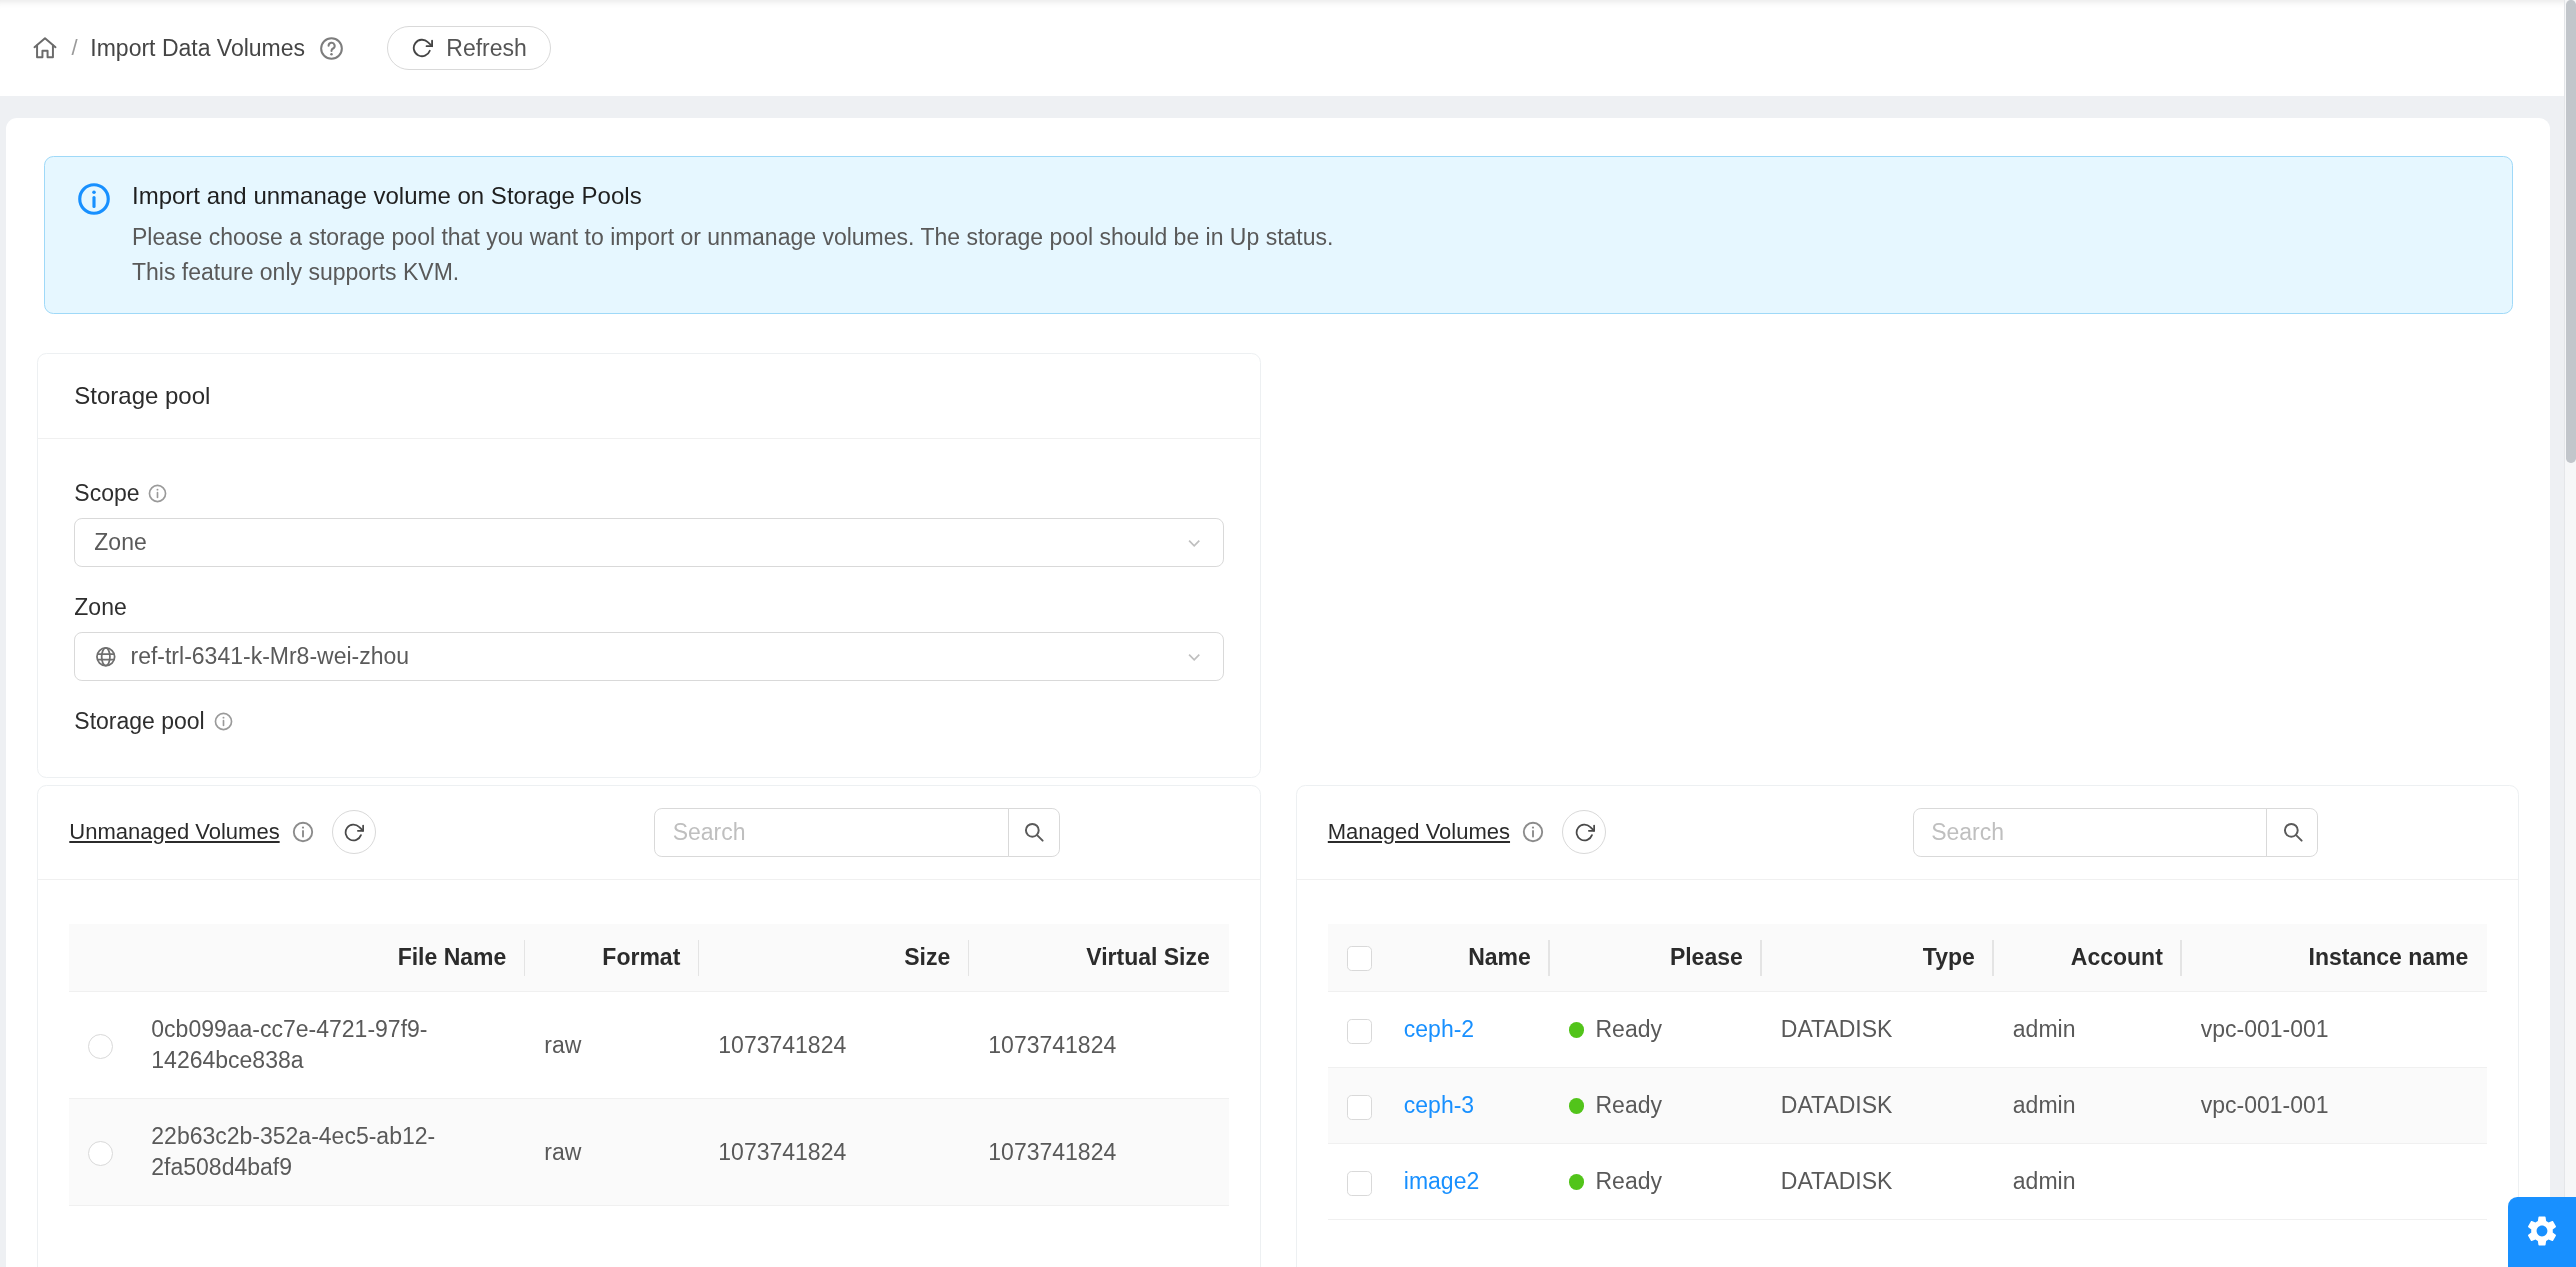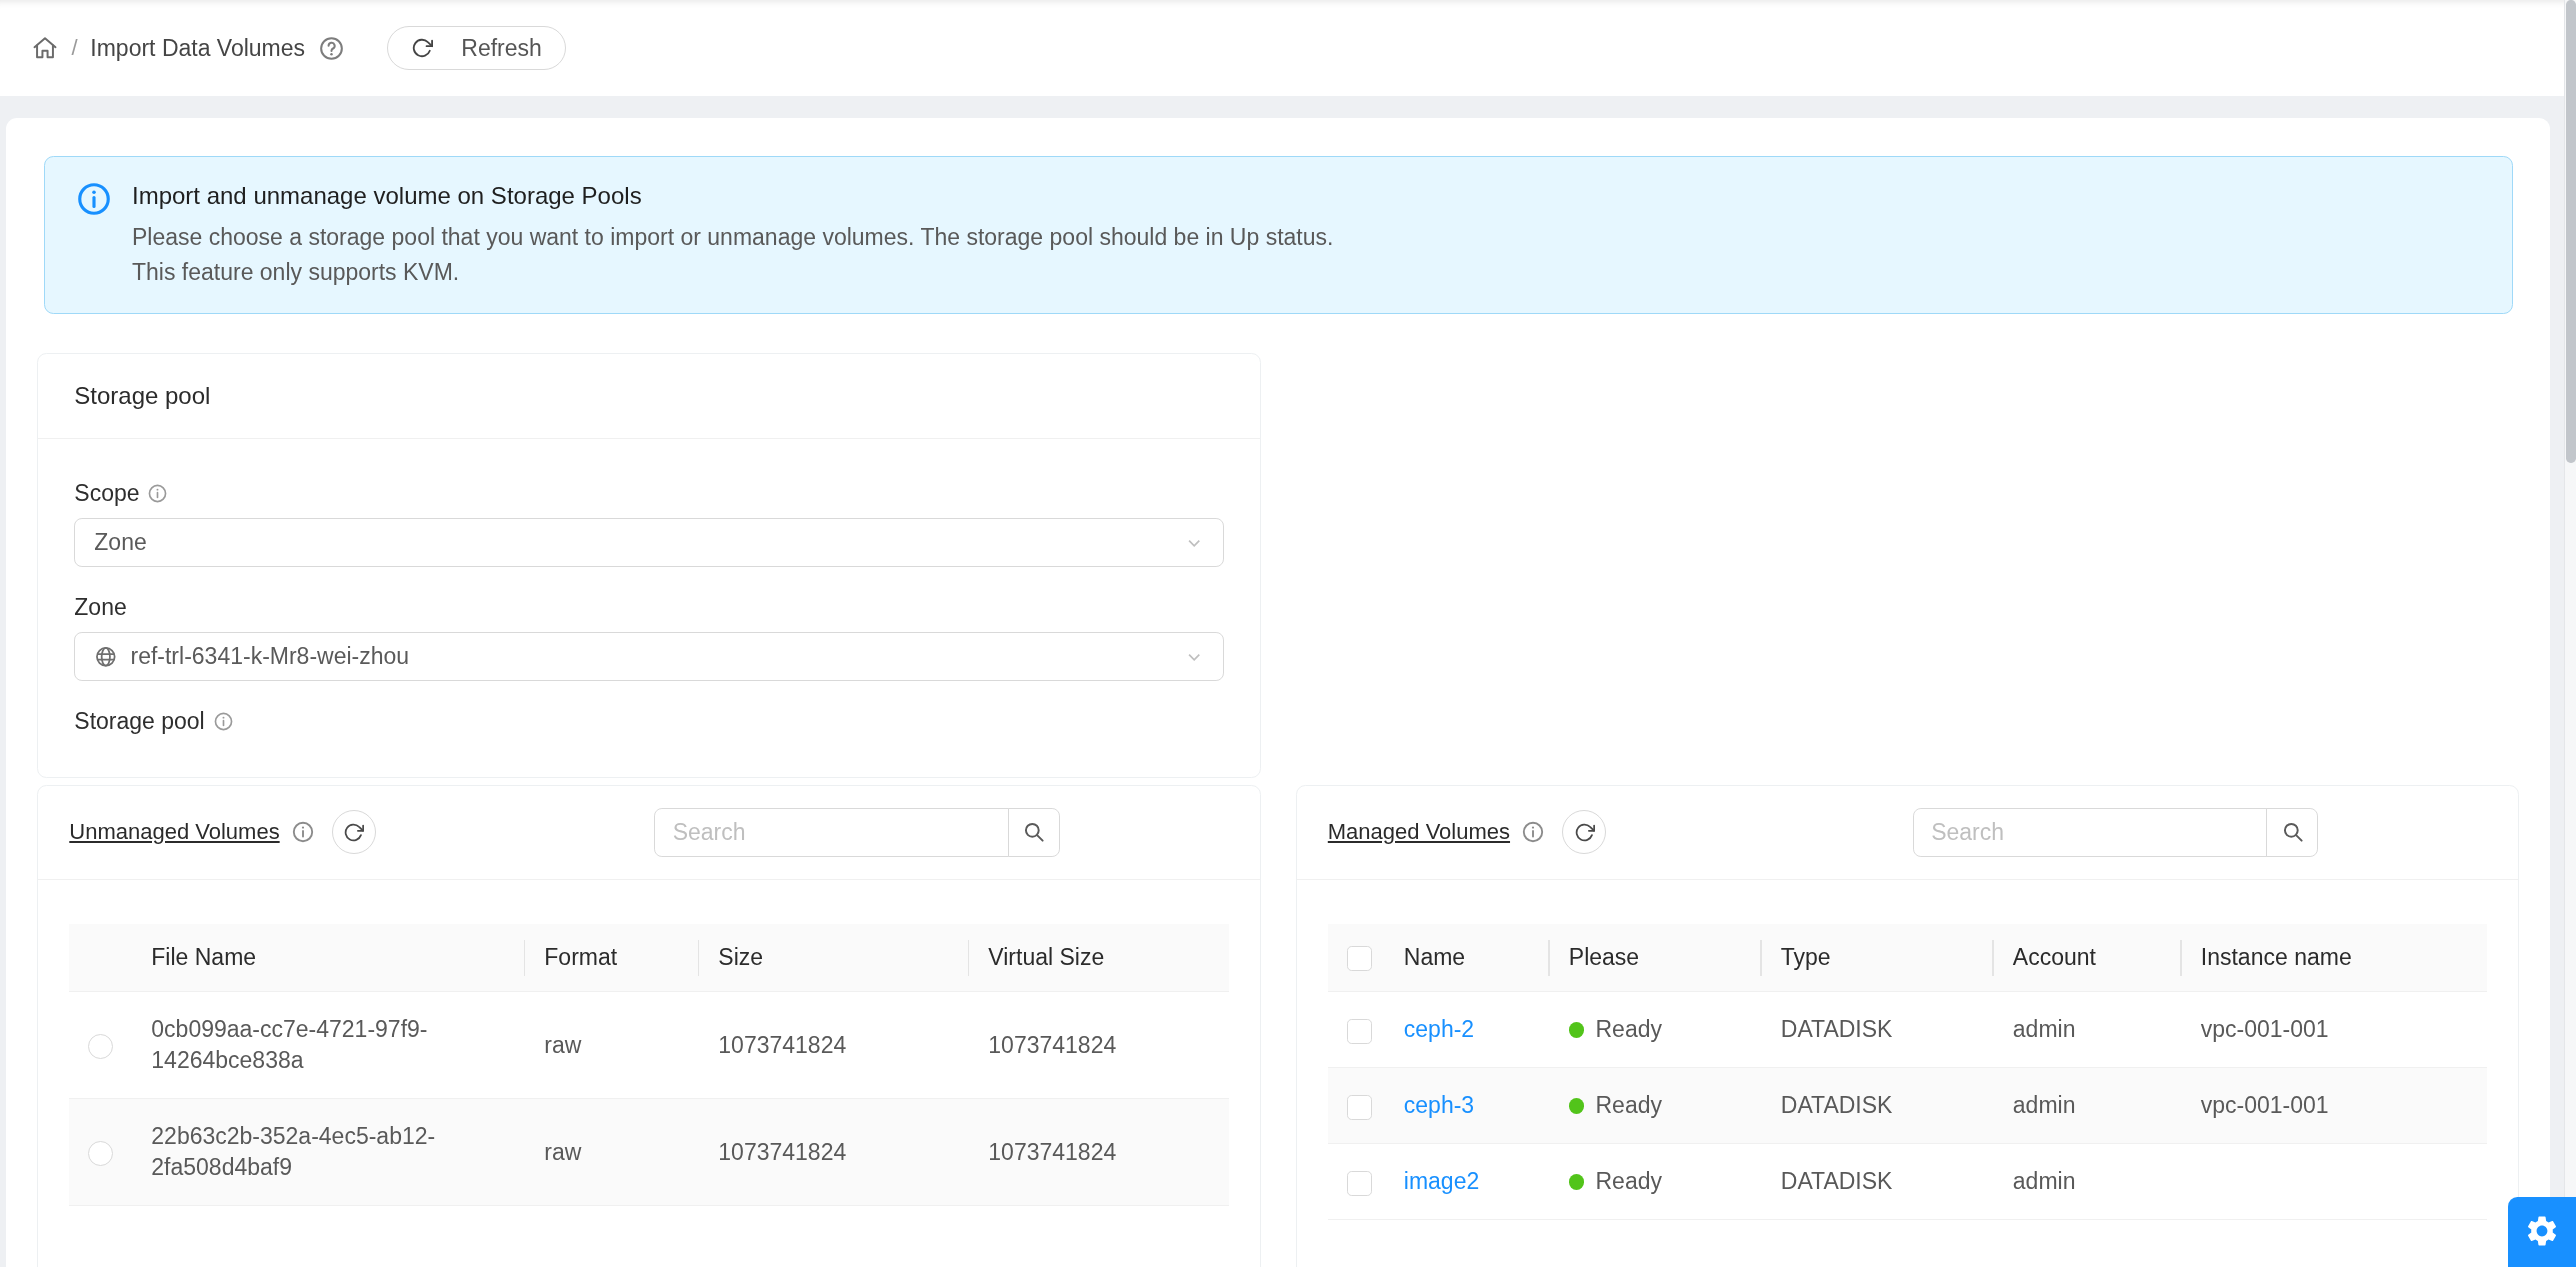--- a/index.html
+++ b/index.html
@@ -20,21 +20,21 @@
     box-shadow: inset 0 7.9px 7.9px -6.3px rgba(0,0,0,0.10);
   }
   .crumb-home { width:28px; height:28px; color:#6b6b6b; }
   .crumb-sep { font-size:22px; color:#9b9b9b; margin:0 12.6px; }
   .crumb-title { font-size:23px; color:#454545; }
   .crumb-help { width:27px; height:27px; color:#7d7d7d; margin-left:12.6px; }
   .btn-pill {
     margin-left:42px;
     height:44px; padding:0 23.6px;
     background:#fff; border:1.6px solid #d9d9d9; border-radius:22px;
-    display:flex; align-items:center; gap:28px;
+    display:flex; align-items:center; gap:13px;
     font-size:23px; color:#555; cursor:pointer;
     font-family:"Liberation Sans", sans-serif;
   }
   .btn-pill svg { width:22px; height:22px; color:#444; }
 
   
   .scrollbar-track {
     position:fixed; top:0; right:0; width:11.8px; height:1267px;
     background:#f6f7f8; border-left:0.8px solid #e4e6e9; z-index:5;
   }
@@ -114,21 +114,21 @@
     width:52px; height:49px; margin-left:-1.6px;
     border:1.6px solid #d9d9d9; border-radius:0 7.9px 7.9px 0; background:#fff;
     display:flex; align-items:center; justify-content:center; cursor:pointer;
   }
   .search-btn svg { width:23.6px; height:23.6px; color:#5a5a5a; }
 
   .table-body { padding:44px 31px 0; }
   table { width:100%; border-collapse:collapse; table-layout:fixed; }
   th {
     background:#fafafa; height:68px;
-    font-size:23px; font-weight:400; color:#2b2b2b; text-align:left;
+    font-size:23px; font-weight:700; color:#2b2b2b; text-align:right;
     padding:0 19px; border-bottom:1.6px solid #f0f0f0;
     position:relative;
   }
   th:not(:first-child):not(:last-child)::after {
     content:""; position:absolute; right:0; top:50%;
     transform:translateY(-50%);
     width:1.6px; height:36px; background:#e4e4e4;
   }
   td {
     padding:22px 19px; border-bottom:1.6px solid #f0f0f0;

